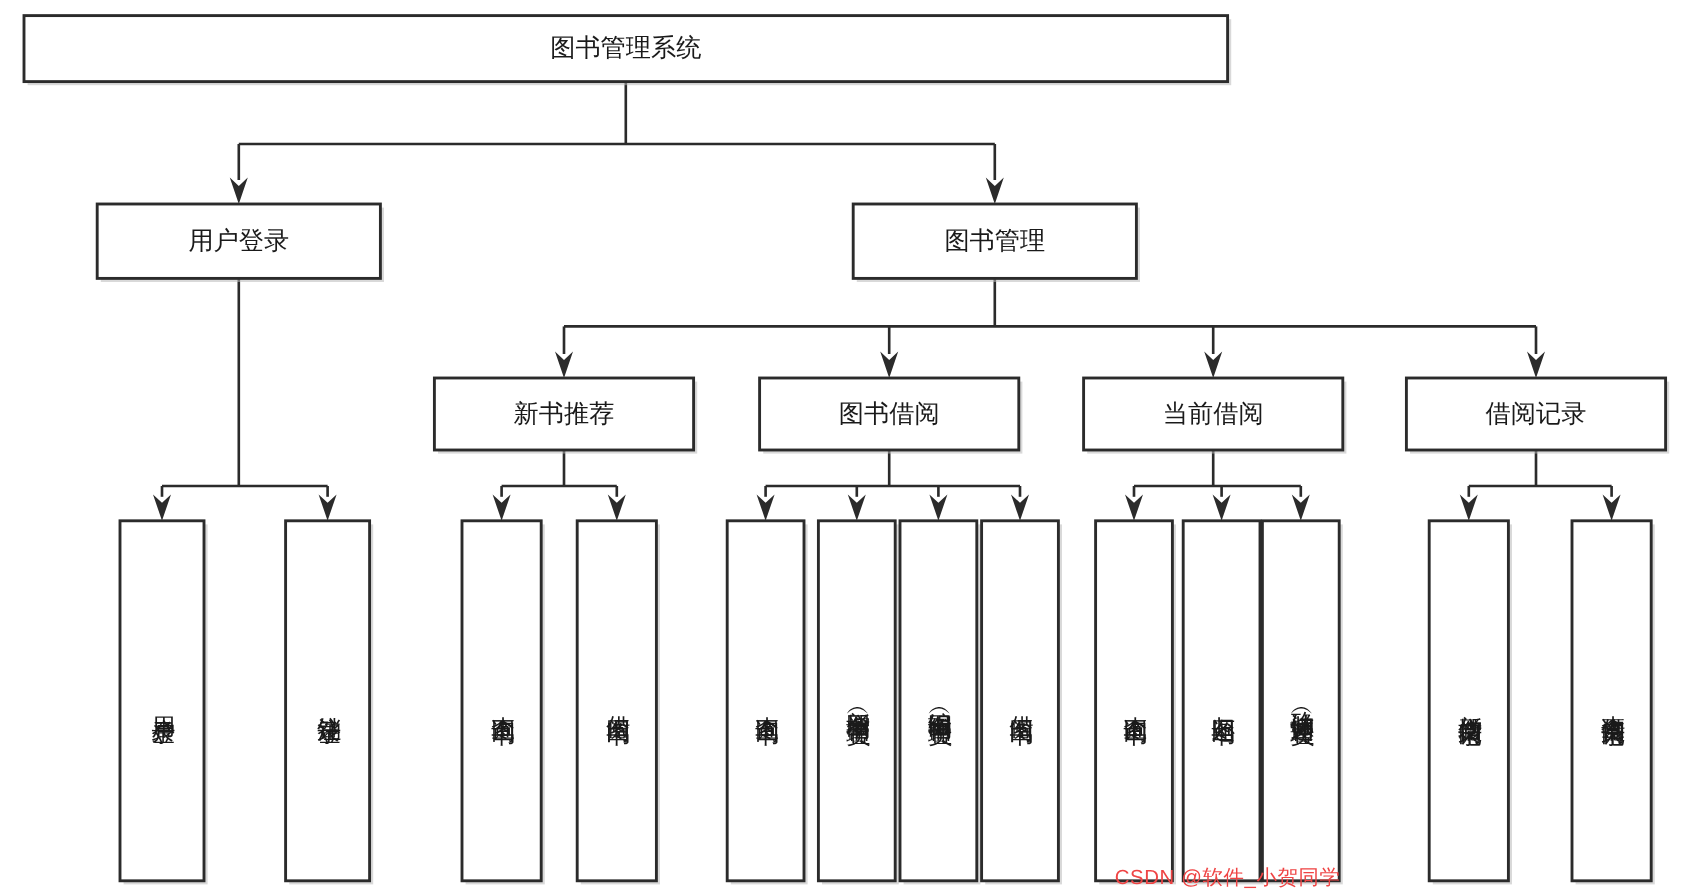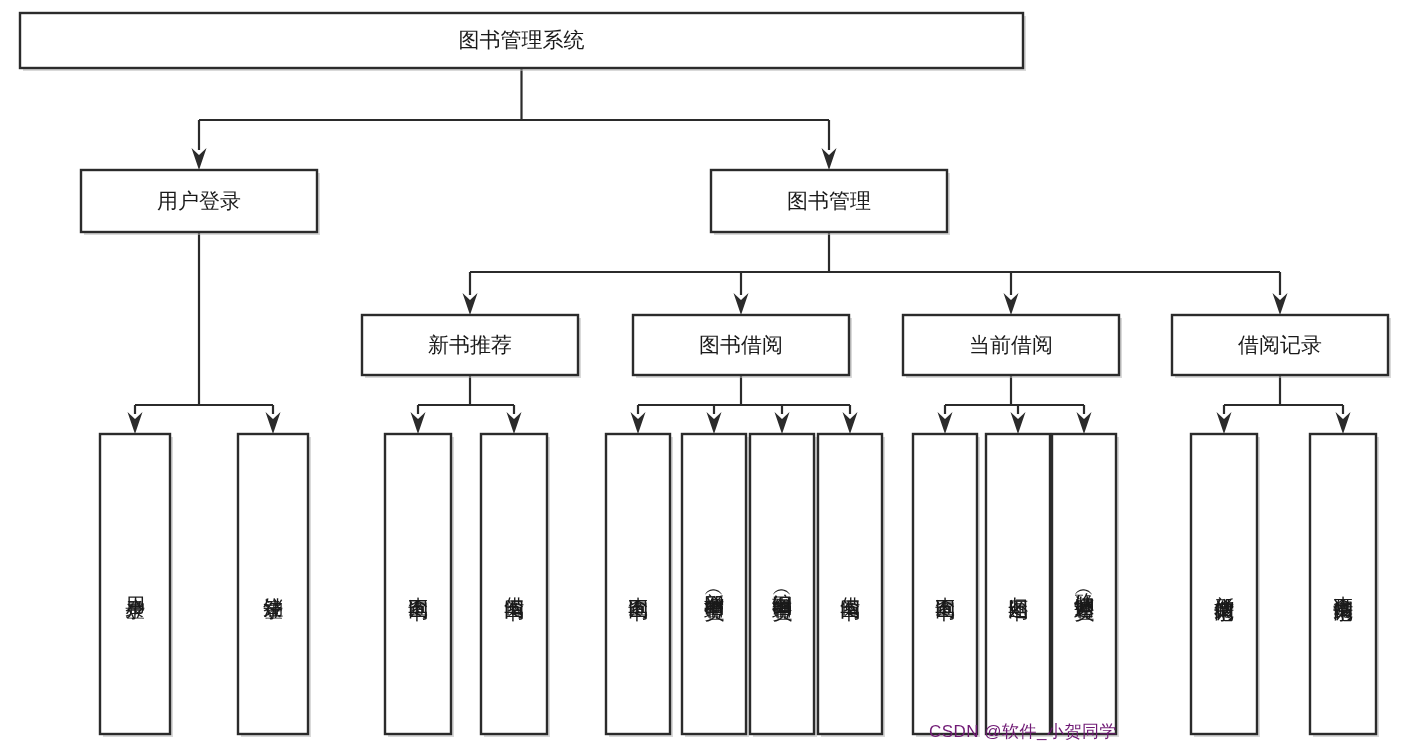--- a/index.html
+++ b/index.html
@@ -72,21 +72,21 @@
     letter-spacing: 1.5px;
     pointer-events: none;
     user-select: none;
   }
   .watermark {
     position: absolute;
     right: 12px;
     bottom: 4px;
     font-family: "Liberation Sans", "DejaVu Sans", sans-serif;
     font-size: 17px;
-    color: #701a75;
+    color: #ef4444;
     letter-spacing: 0.5px;
     white-space: nowrap;
     user-select: none;
   }
 </style>
 </head>
 <body>
 
 <div id="diagram-root">
 

